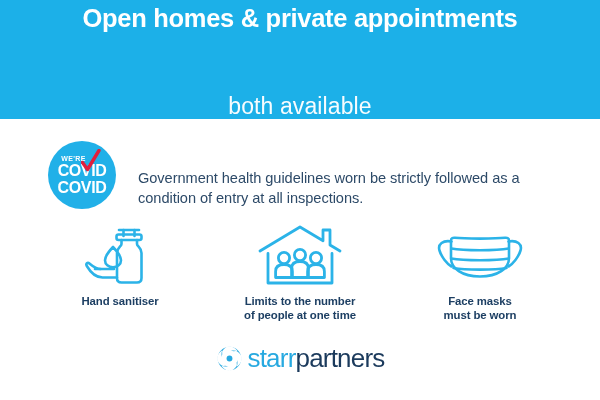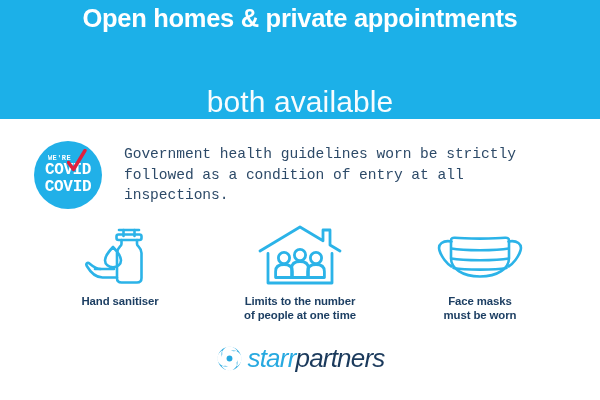--- a/index.html
+++ b/index.html
@@ -38,36 +38,35 @@
     color: #ffffff;
     font-size: 25.5px;
     font-weight: bold;
     letter-spacing: -0.3px;
     line-height: 1.12;
     text-align: center;
     white-space: nowrap;
   }
   .header-subtitle {
     color: #ffffff;
-    font-size: 30px;
+    font-size: 23px;
     font-weight: 300;
     letter-spacing: 0.1px;
     line-height: 1.15;
     text-align: center;
     margin-top: 6px;
     opacity: 0.97;
   }
 
   
   .statement {
     display: flex;
-    align-items: center;
-    padding: 22px 34px 0 34px;
-    box-sizing: border-box;
-    font-family: Liberation Mono, monospace;
+    align-items: flex-end;
+    padding: 22px 34px 0 48px;
+    box-sizing: border-box;
   }
   .covid-badge {
     width: 68px;
     height: 68px;
     flex: 0 0 68px;
     border-radius: 50%;
     background: #21b0e8;
     position: relative;
     display: flex;
     flex-direction: column;
@@ -159,21 +158,20 @@
     height: 27px;
     margin-right: 5px;
   }
   .logo-word {
     font-size: 26px;
     font-weight: 400;
     letter-spacing: -0.8px;
     line-height: 1;
     display: flex;
     align-items: flex-end;
-    font-style: italic;
   }
   .logo-starr { color: #27a9e0; }
   .logo-partners { color: #1b3a5c; }
 </style>
 </head>
 <body>
 
 <div id="poster">
 
   <div class="header">

